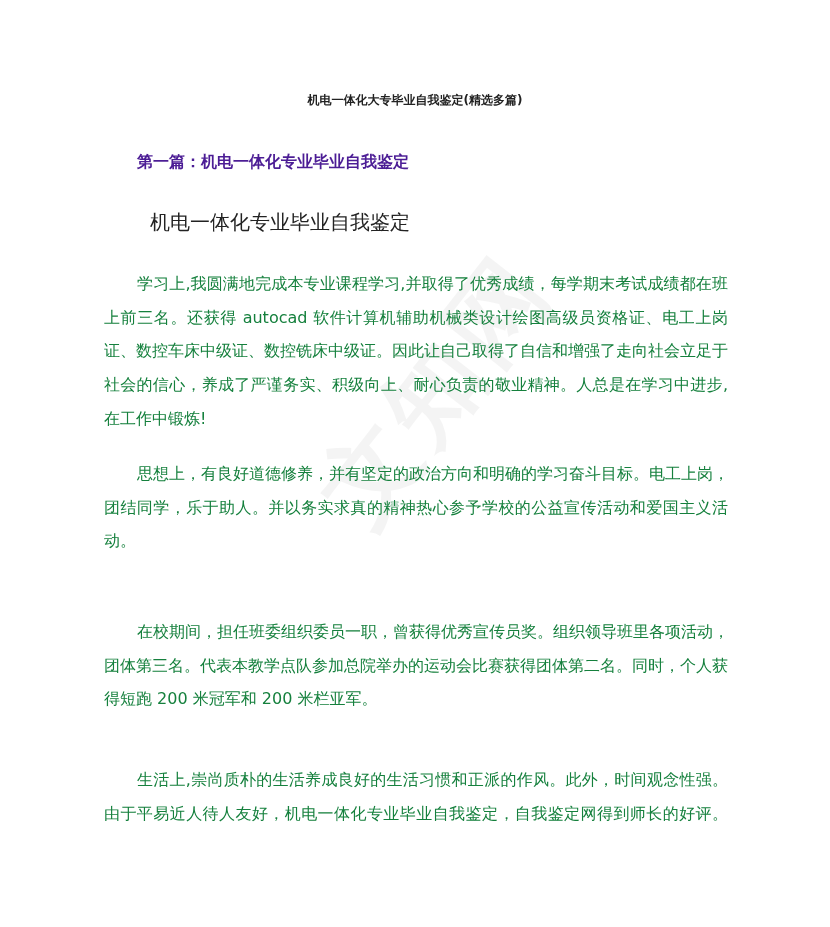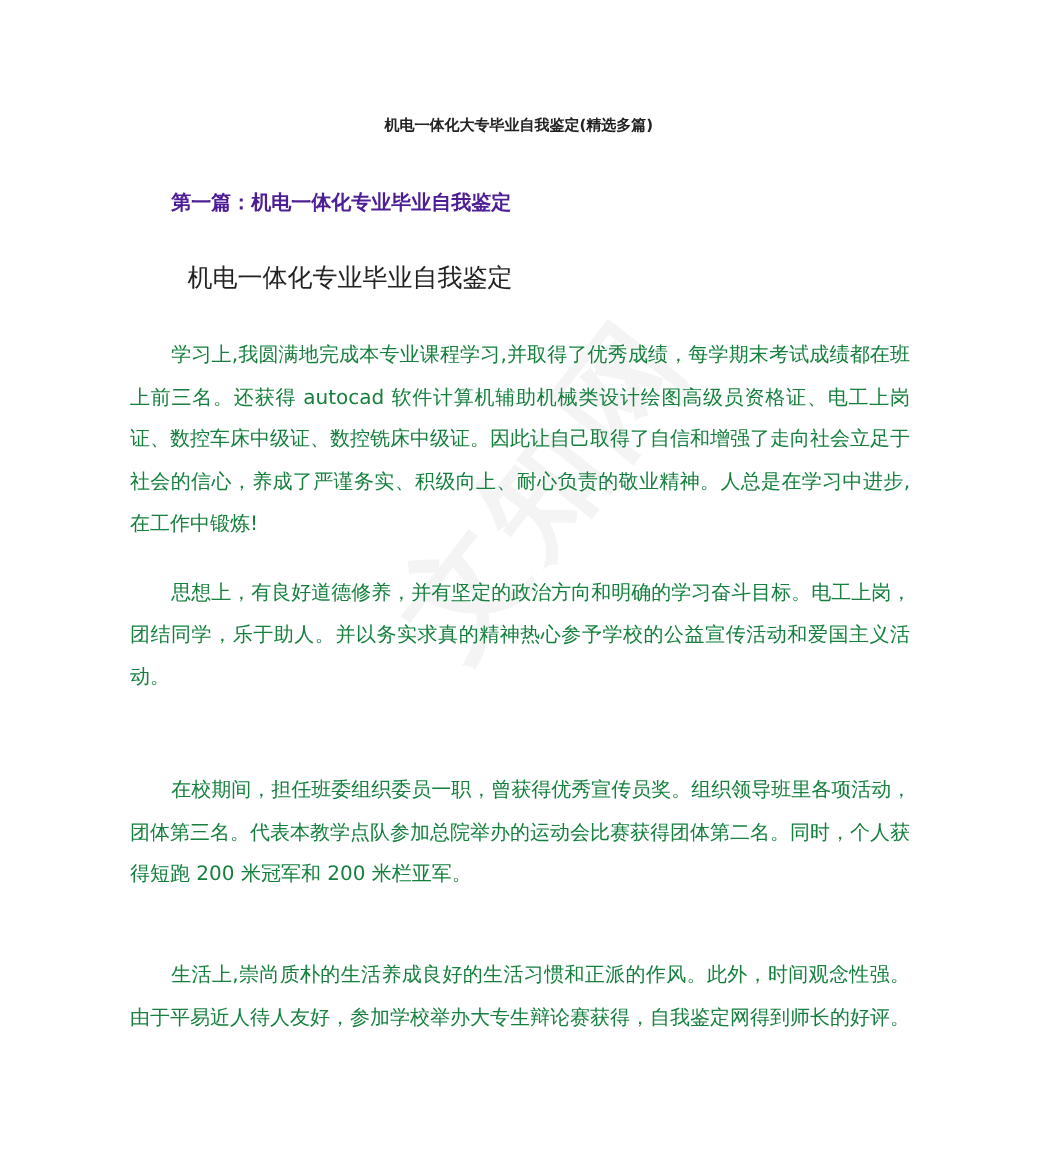--- a/index.html
+++ b/index.html
@@ -124,16 +124,16 @@
   </div>
 
   <div class="para" id="p3">
     <span class="line first">在校期间，担任班委组织委员一职，曾获得优秀宣传员奖。组织领导班里各项活动，</span>
     <span class="line">团体第三名。代表本教学点队参加总院举办的运动会比赛获得团体第二名。同时，个人获</span>
     <span class="line last">得短跑 200 米冠军和 200 米栏亚军。</span>
   </div>
 
   <div class="para" id="p4">
     <span class="line first">生活上,崇尚质朴的生活养成良好的生活习惯和正派的作风。此外，时间观念性强。</span>
-    <span class="line">由于平易近人待人友好，参加学校举办大专生辩论赛获得，自我鉴定网得到师长的好评。</span>
+    <span class="line">由于平易近人待人友好，机电一体化专业毕业自我鉴定，自我鉴定网得到师长的好评。</span>
   </div>
 
 </div>
 
 </body></html>

